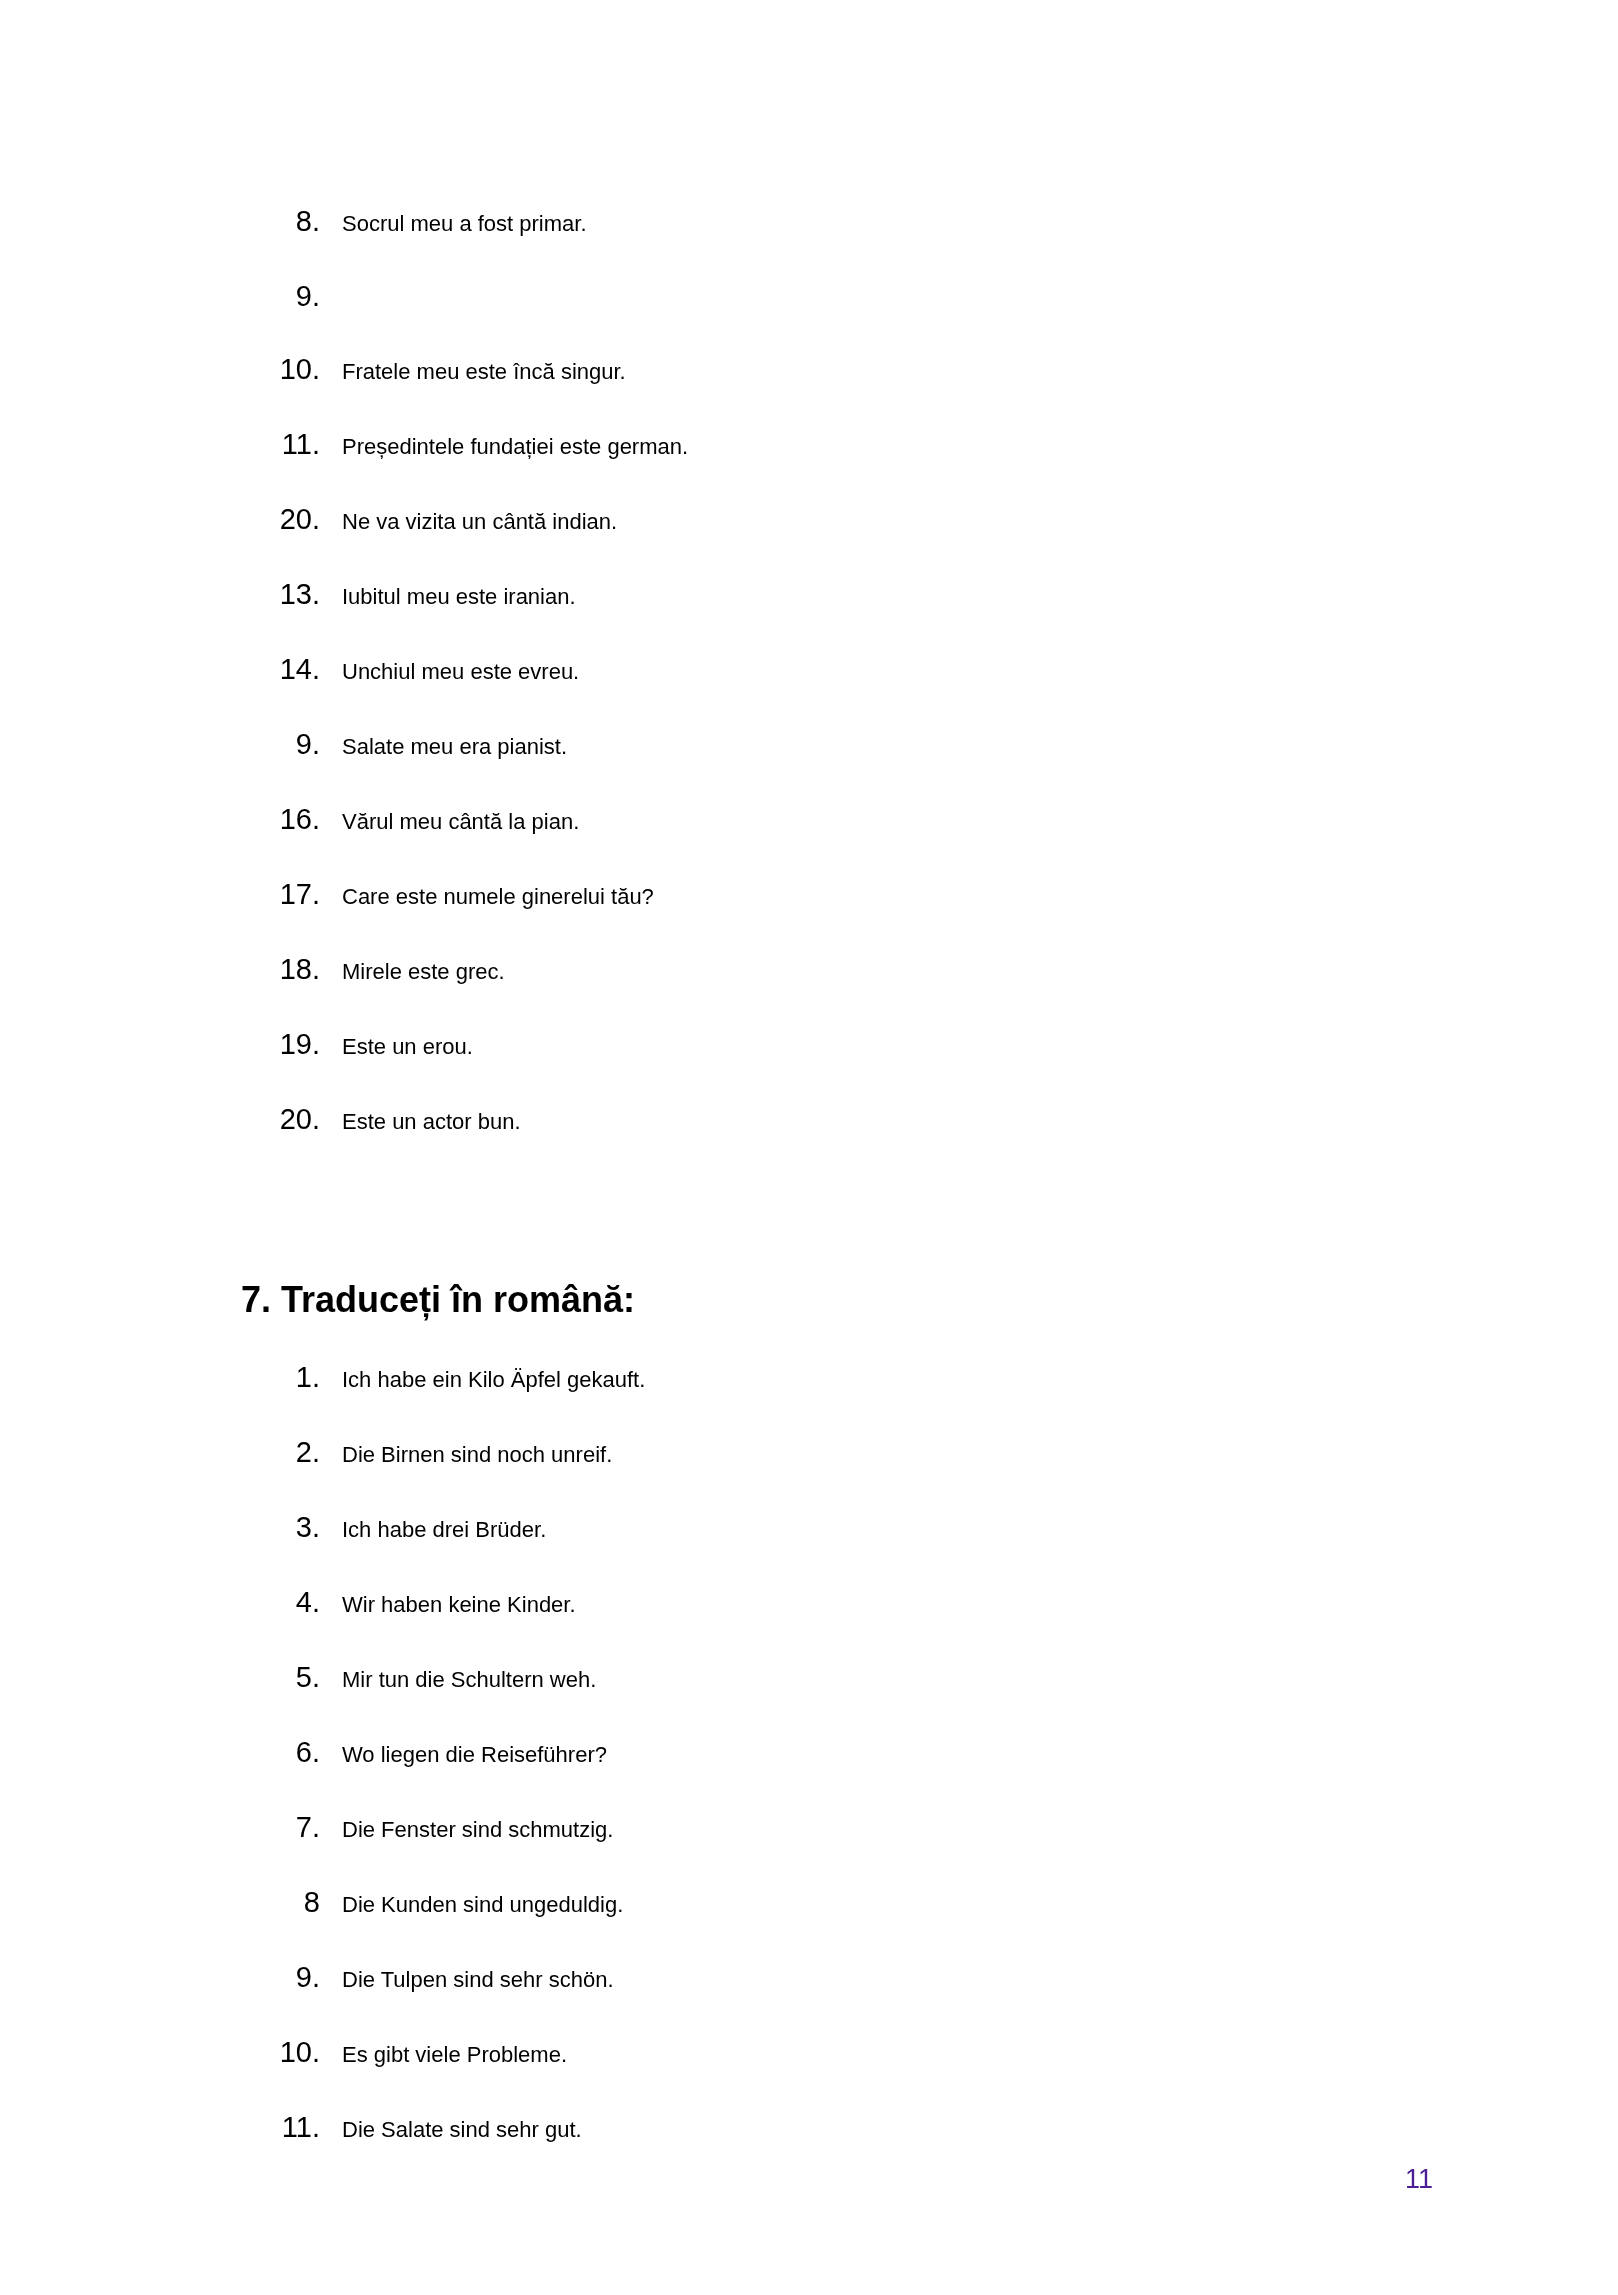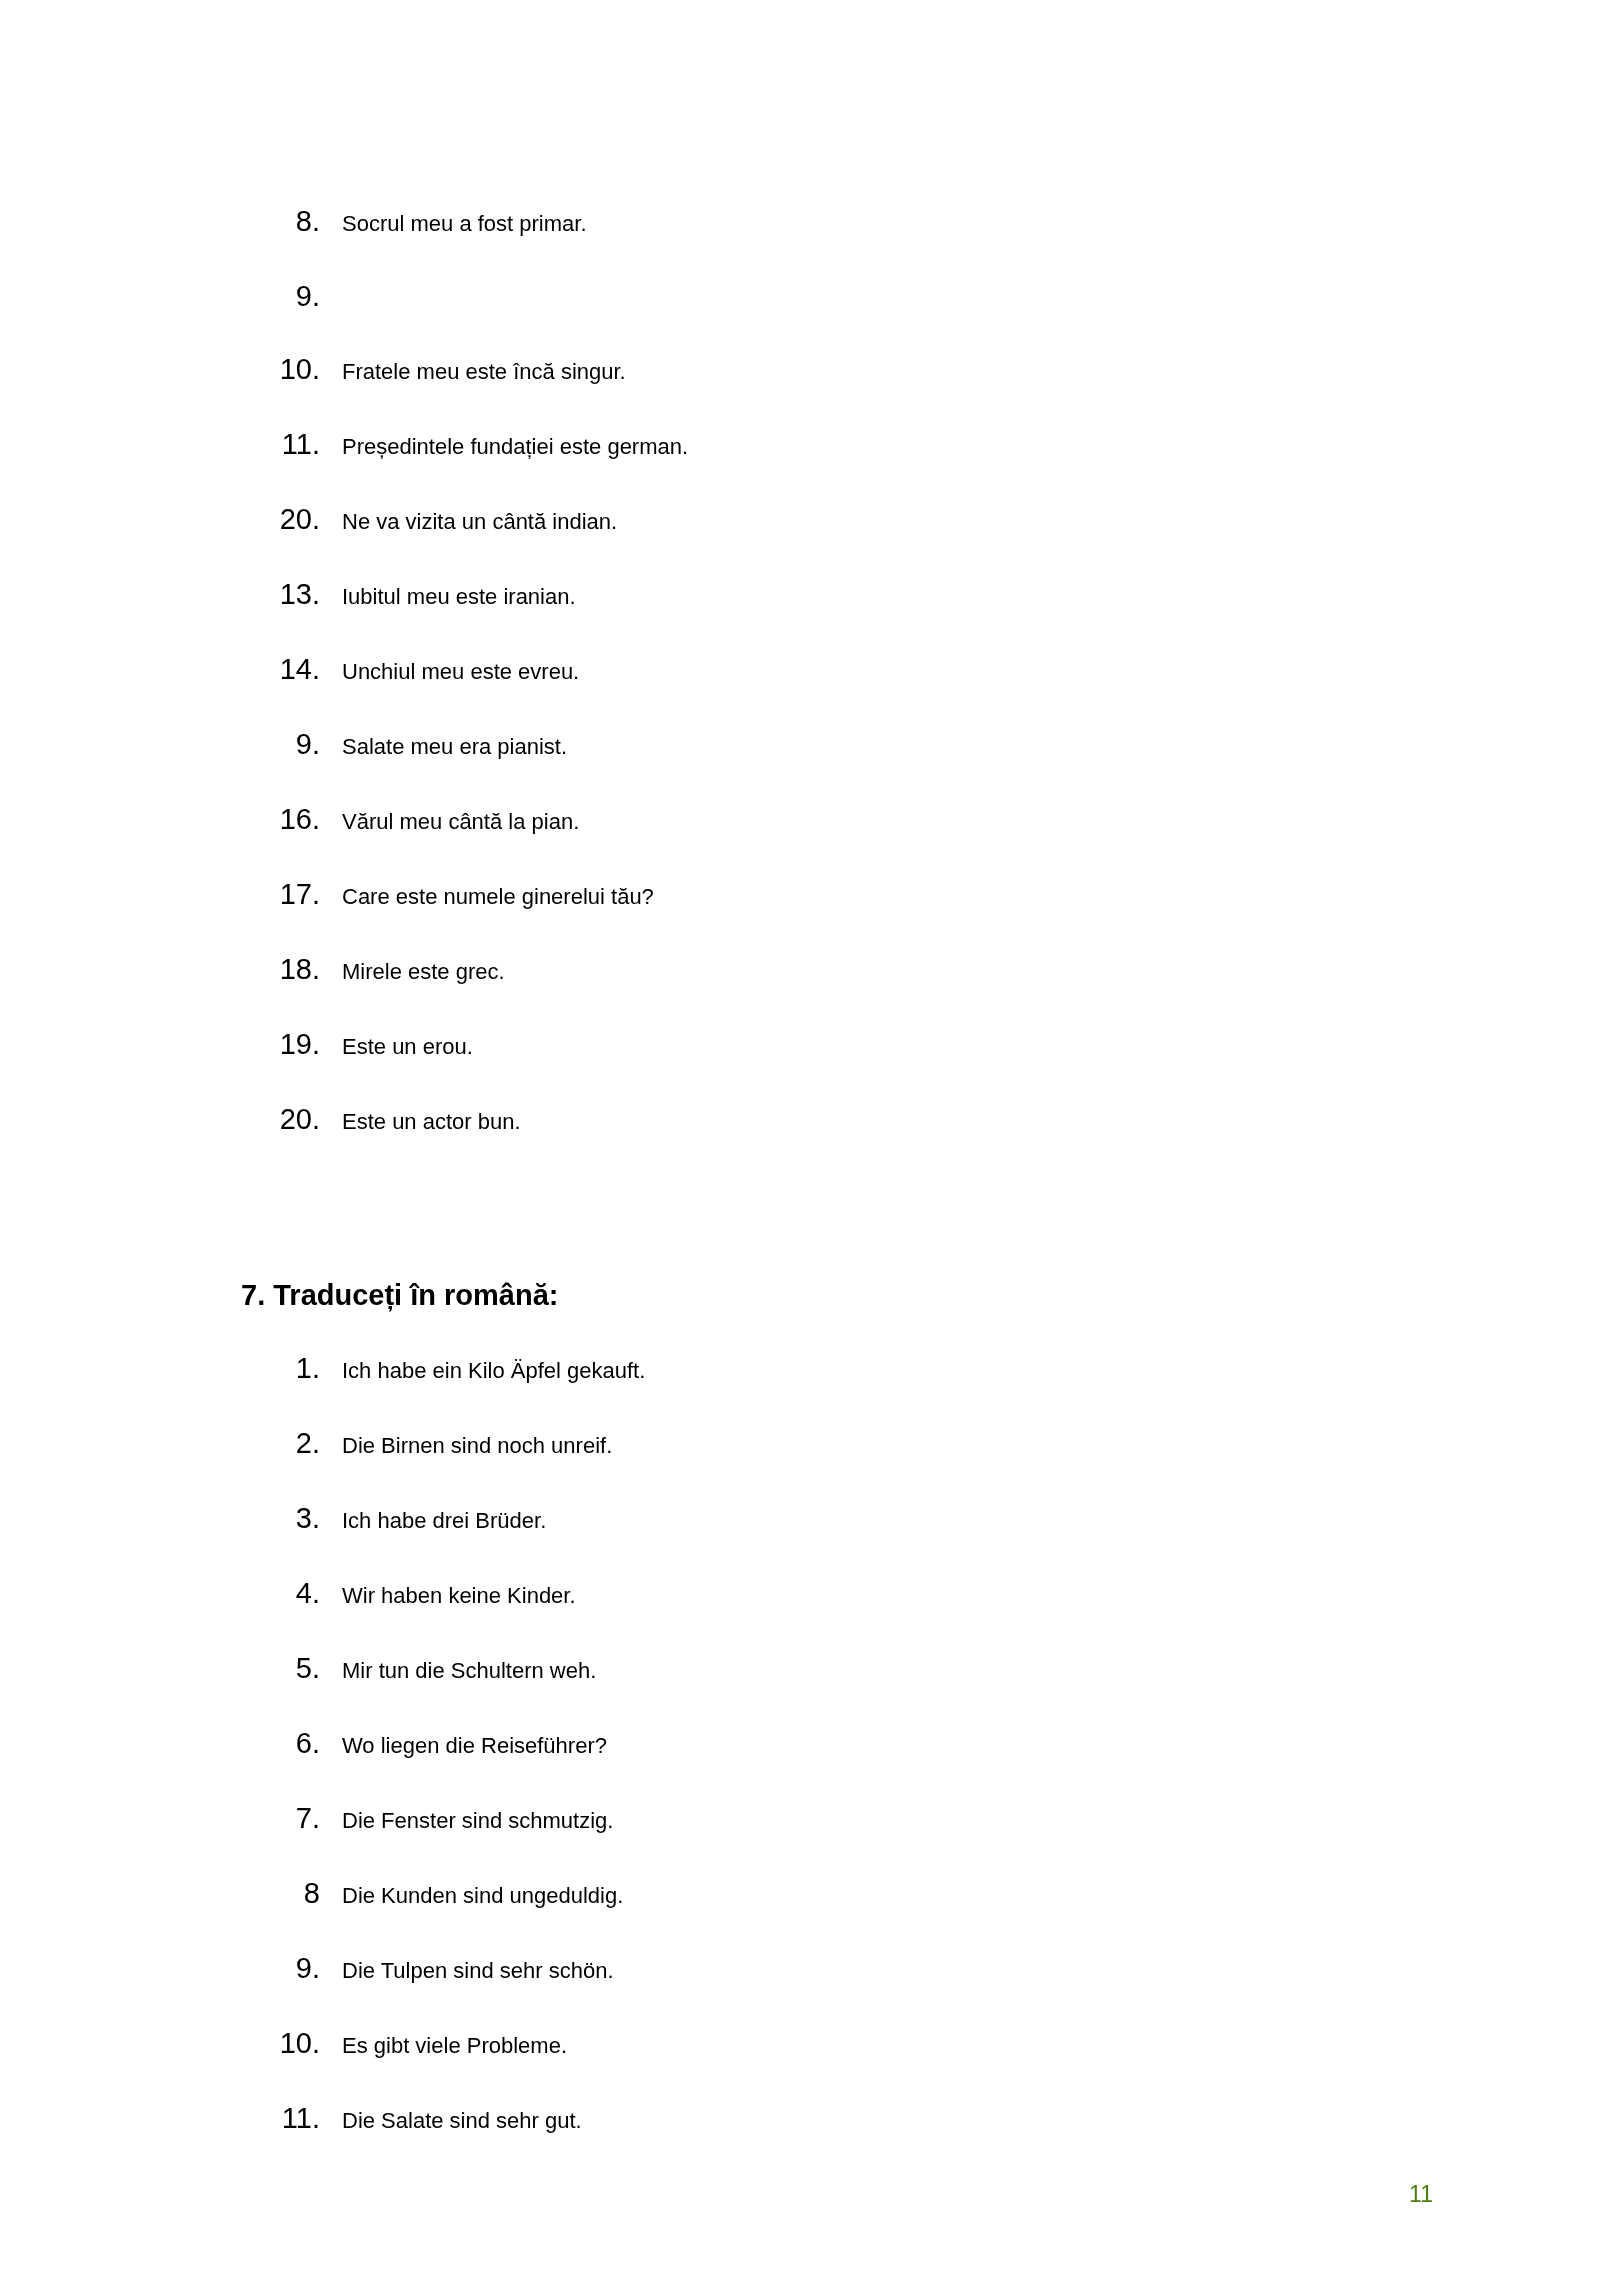--- a/index.html
+++ b/index.html
@@ -42,35 +42,35 @@
     width: 79px;
     text-align: right;
     flex: 0 0 79px;
     font-size: 29px;
   }
   .txt {
     padding-left: 22px;
     font-size: 22px;
   }
   .section-heading {
-    font-size: 29px;
+    font-size: 36px;
     font-weight: bold;
     margin-top: 74px;
     margin-bottom: 19.4px;
     line-height: 1.2;
   }
   .gap {
     height: 46px;
   }
   .page-number {
     position: absolute;
     right: 185px;
-    bottom: 87px;
-    font-size: 23px;
-    color: #4d7c0f;
+    bottom: 100px;
+    font-size: 27px;
+    color: #4c1d95;
   }
 </style>
 </head>
 <body>
 
 <div class="page">
   <div class="content">
 
     <ol class="numlist">
       <li>

